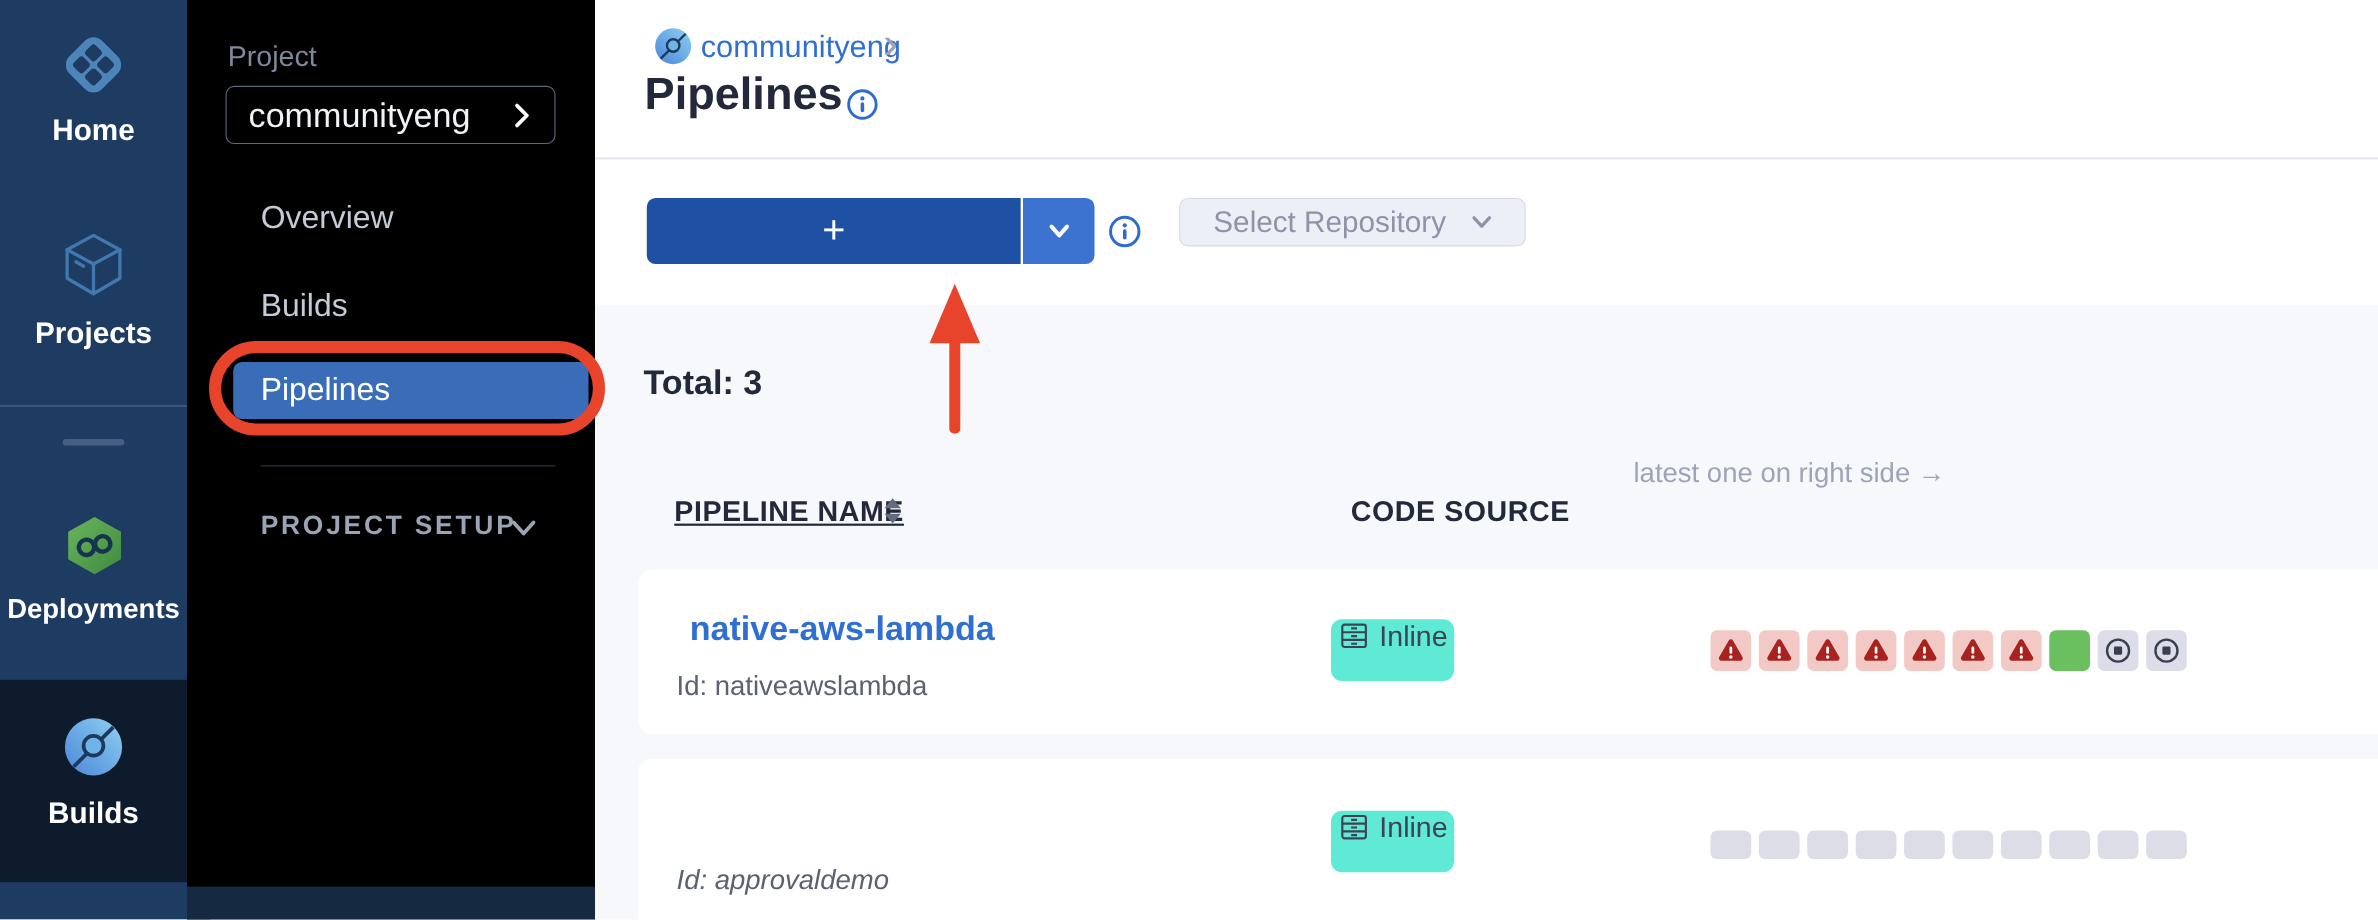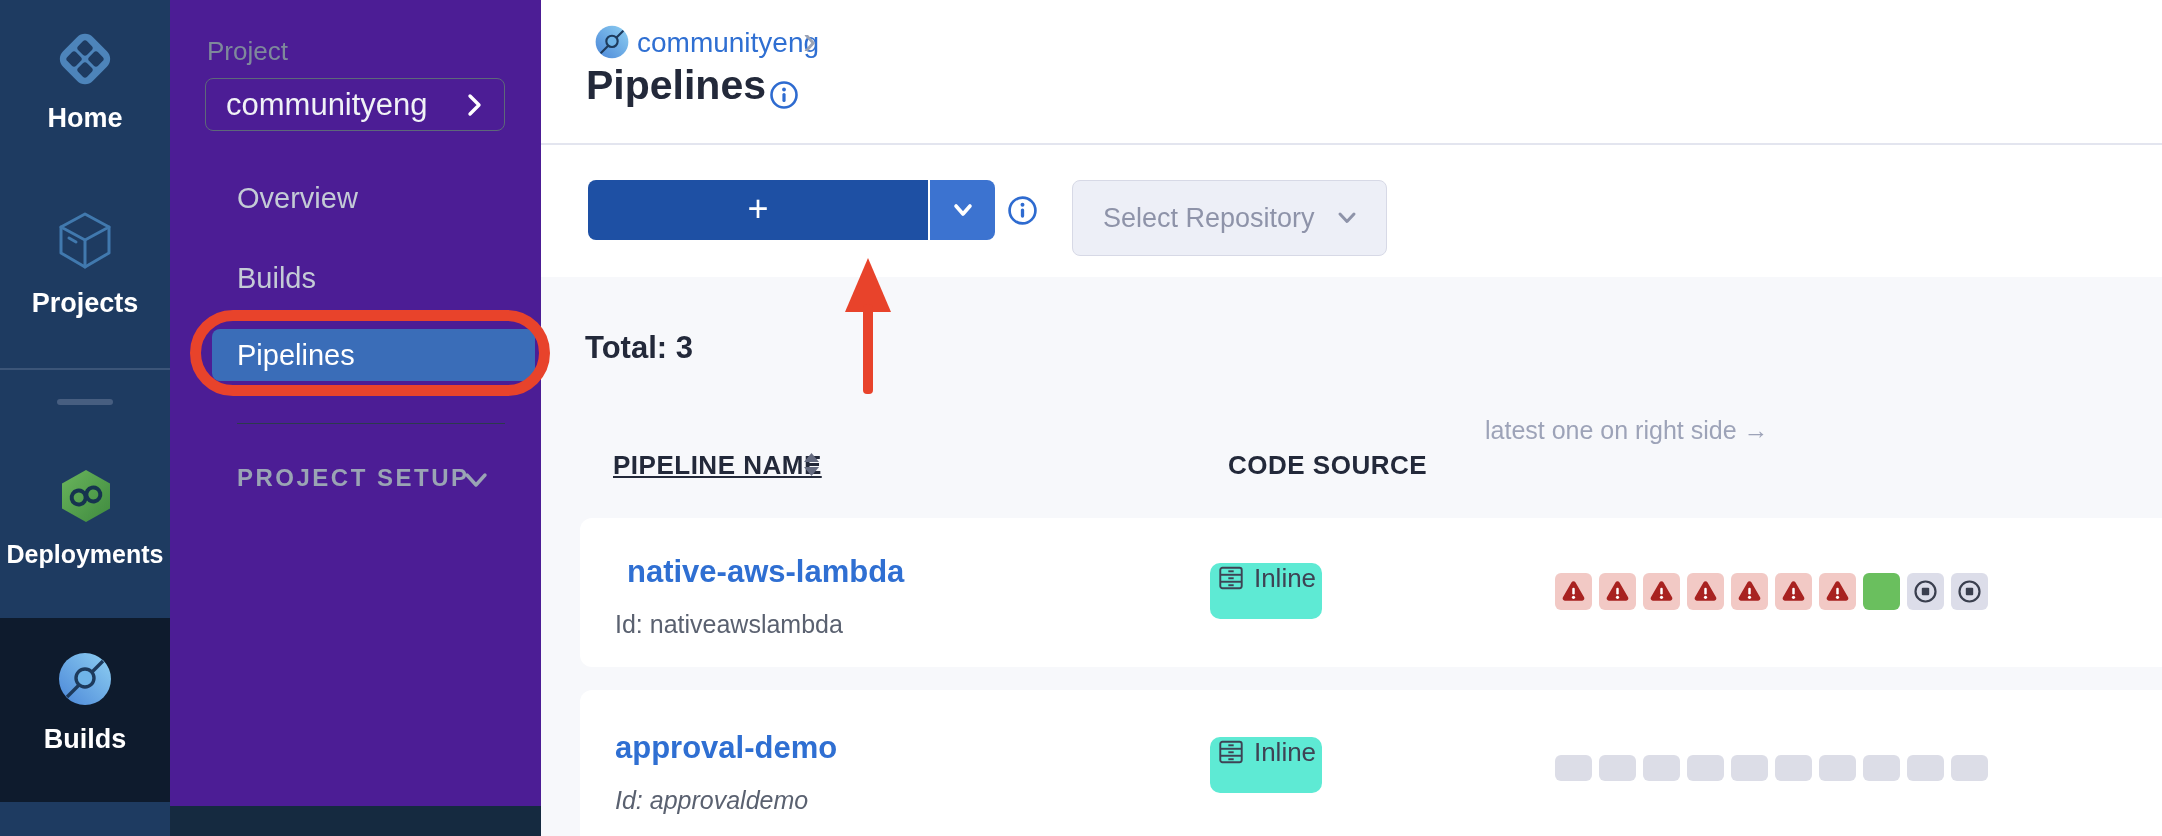--- a/index.html
+++ b/index.html
@@ -13,21 +13,21 @@
 
   
   .rail { position:absolute; left:0; top:0; width:191px; height:836px; background:#1e3b61;text-decoration:underline; }
   .rail-label { position:absolute; left:0; width:170px; text-align:center; color:#ffffff; font-weight:700; font-size:27px; }
   .rail-divider { position:absolute; left:0; top:368px; width:170px; height:2px; background:#3c5578; }
   .rail-dash { position:absolute; left:57px; top:399px; width:56px; height:6px; border-radius:3px; background:#475e80; }
   .rail-active { position:absolute; left:0; top:618px; width:170px; height:184px; background:#0e1b2d; }
   .rail-footer { position:absolute; left:170px; top:806px; width:371px; height:30px; background:#152a40; }
 
   
-  .sidebar { position:absolute; left:170px; top:0; width:371px; height:836px; background:#4c1d95; }
+  .sidebar { position:absolute; left:170px; top:0; width:371px; height:836px; background:#000000; }
   .sb-project-label { position:absolute; left:37px; top:36px; font-size:26px; color:#7e899b; }
   .sb-selector { position:absolute; left:35px; top:78px; width:300px; height:53px; border:1.5px solid #5d6879; border-radius:8px; display:flex; align-items:center; cursor:pointer; }
   .sb-selector-text { margin-left:20px; font-size:31px; color:#f0f2f6; }
   .sb-selector svg { position:absolute; right:16px; }
   .sb-item { position:absolute; left:67px; font-size:29px; color:#c4cbd6; cursor:pointer; }
   .sb-pill { position:absolute; left:42px; top:329px; width:323px; height:52px; background:#3a6db8; border-radius:8px; display:flex; align-items:center; cursor:pointer; }
   .sb-pill span { margin-left:25px; font-size:29px; color:#ffffff; }
   .sb-divider2 { position:absolute; left:67px; top:423px; width:268px; height:1px; background:#2c3a4d; }
   .sb-section { position:absolute; left:67px; top:464px; font-size:24px; font-weight:600; letter-spacing:2.5px; color:#9aa4b4; cursor:pointer; }
   .sb-section-chev { position:absolute; left:292px; top:468px; cursor:pointer; }
@@ -42,21 +42,21 @@
   .title-info { position:absolute; left:228px; top:80px; cursor:pointer; }
   .main-divider { position:absolute; left:0; top:143px; width:1621px; height:2px; background:#e3e5ef; }
 
   .create-btn { position:absolute; left:47px; top:180px; height:60px; display:flex; cursor:pointer; }
   .create-btn-main { width:340px; height:60px; background:#1e50a4; border-radius:8px 0 0 8px; display:flex; align-items:center; justify-content:center; gap:12px; }
   .create-btn-plus { color:#ffffff; font-size:36px; font-weight:400; line-height:36px; margin-top:-3px; }
   .create-btn-text { color:#ffffff; font-size:30px; font-weight:700; }
   .create-btn-sep { width:2px; height:60px; background:rgba(255,255,255,0.95); }
   .create-btn-drop { width:65px; height:60px; background:#3c73d0; border-radius:0 8px 8px 0; display:flex; align-items:center; justify-content:center; }
   .toolbar-info { position:absolute; left:466px; top:195px; cursor:pointer; }
-  .repo-select { position:absolute; left:531px; top:180px; width:315px; height:76px; background:#edeff7; border:1.5px solid #d7d9e6; border-radius:8px; display:flex; align-items:center; cursor:pointer; }
+  .repo-select { position:absolute; left:531px; top:180px; width:315px; height:44px; background:#edeff7; border:1.5px solid #d7d9e6; border-radius:8px; display:flex; align-items:center; cursor:pointer; }
   .repo-select-text { margin-left:30px; font-size:27px; color:#8e93a9; }
   .repo-select svg { position:absolute; right:26px; }
 
   .total { position:absolute; left:44px; top:330px; font-size:31px; font-weight:700; color:#23293a; }
   .col-header { position:absolute; top:450px; font-size:26px; font-weight:700; color:#23293a; letter-spacing:0.5px; }
   .hdr-name { left:72px;text-decoration:underline; }
   .hdr-source { left:687px; }
   .hdr-exec { left:944px; }
   .hdr-note { position:absolute; left:944px; top:416px; font-size:25px; color:#9da3b8; }
   .sort-icon { position:absolute; left:262px; top:452px; cursor:pointer; }
@@ -320,21 +320,20 @@
         <span class="tile tile-stopped">
           <svg width="27" height="27" viewBox="0 0 27 27">
             <circle cx="13.5" cy="13.5" r="10" fill="none" stroke="#3a3f4e" stroke-width="2.2"></circle>
             <rect x="9.8" y="9.8" width="7.4" height="7.4" rx="1" fill="#3a3f4e"></rect>
           </svg>
         </span>
       </div>
   </section>
 
   <section class="card card2">
-    <a class="row-name" style="top:40px;">approval-demo</a>
     <div class="row-id" style="top:96px;font-style:italic;">Id: approvaldemo</div>
     <div class="badge" style="top:47px;">
       <svg width="30" height="30" viewBox="0 0 28 28" fill="none" stroke="#3e4354" stroke-width="1.8">
         <rect x="4" y="4.5" width="20" height="19" rx="2"></rect>
         <line x1="4" y1="11" x2="24" y2="11"></line>
         <line x1="4" y1="17.5" x2="24" y2="17.5"></line>
         <line x1="11.5" y1="7.75" x2="16.5" y2="7.75"></line>
         <line x1="11.5" y1="14.25" x2="16.5" y2="14.25"></line>
         <line x1="11.5" y1="20.75" x2="16.5" y2="20.75"></line>
       </svg>

